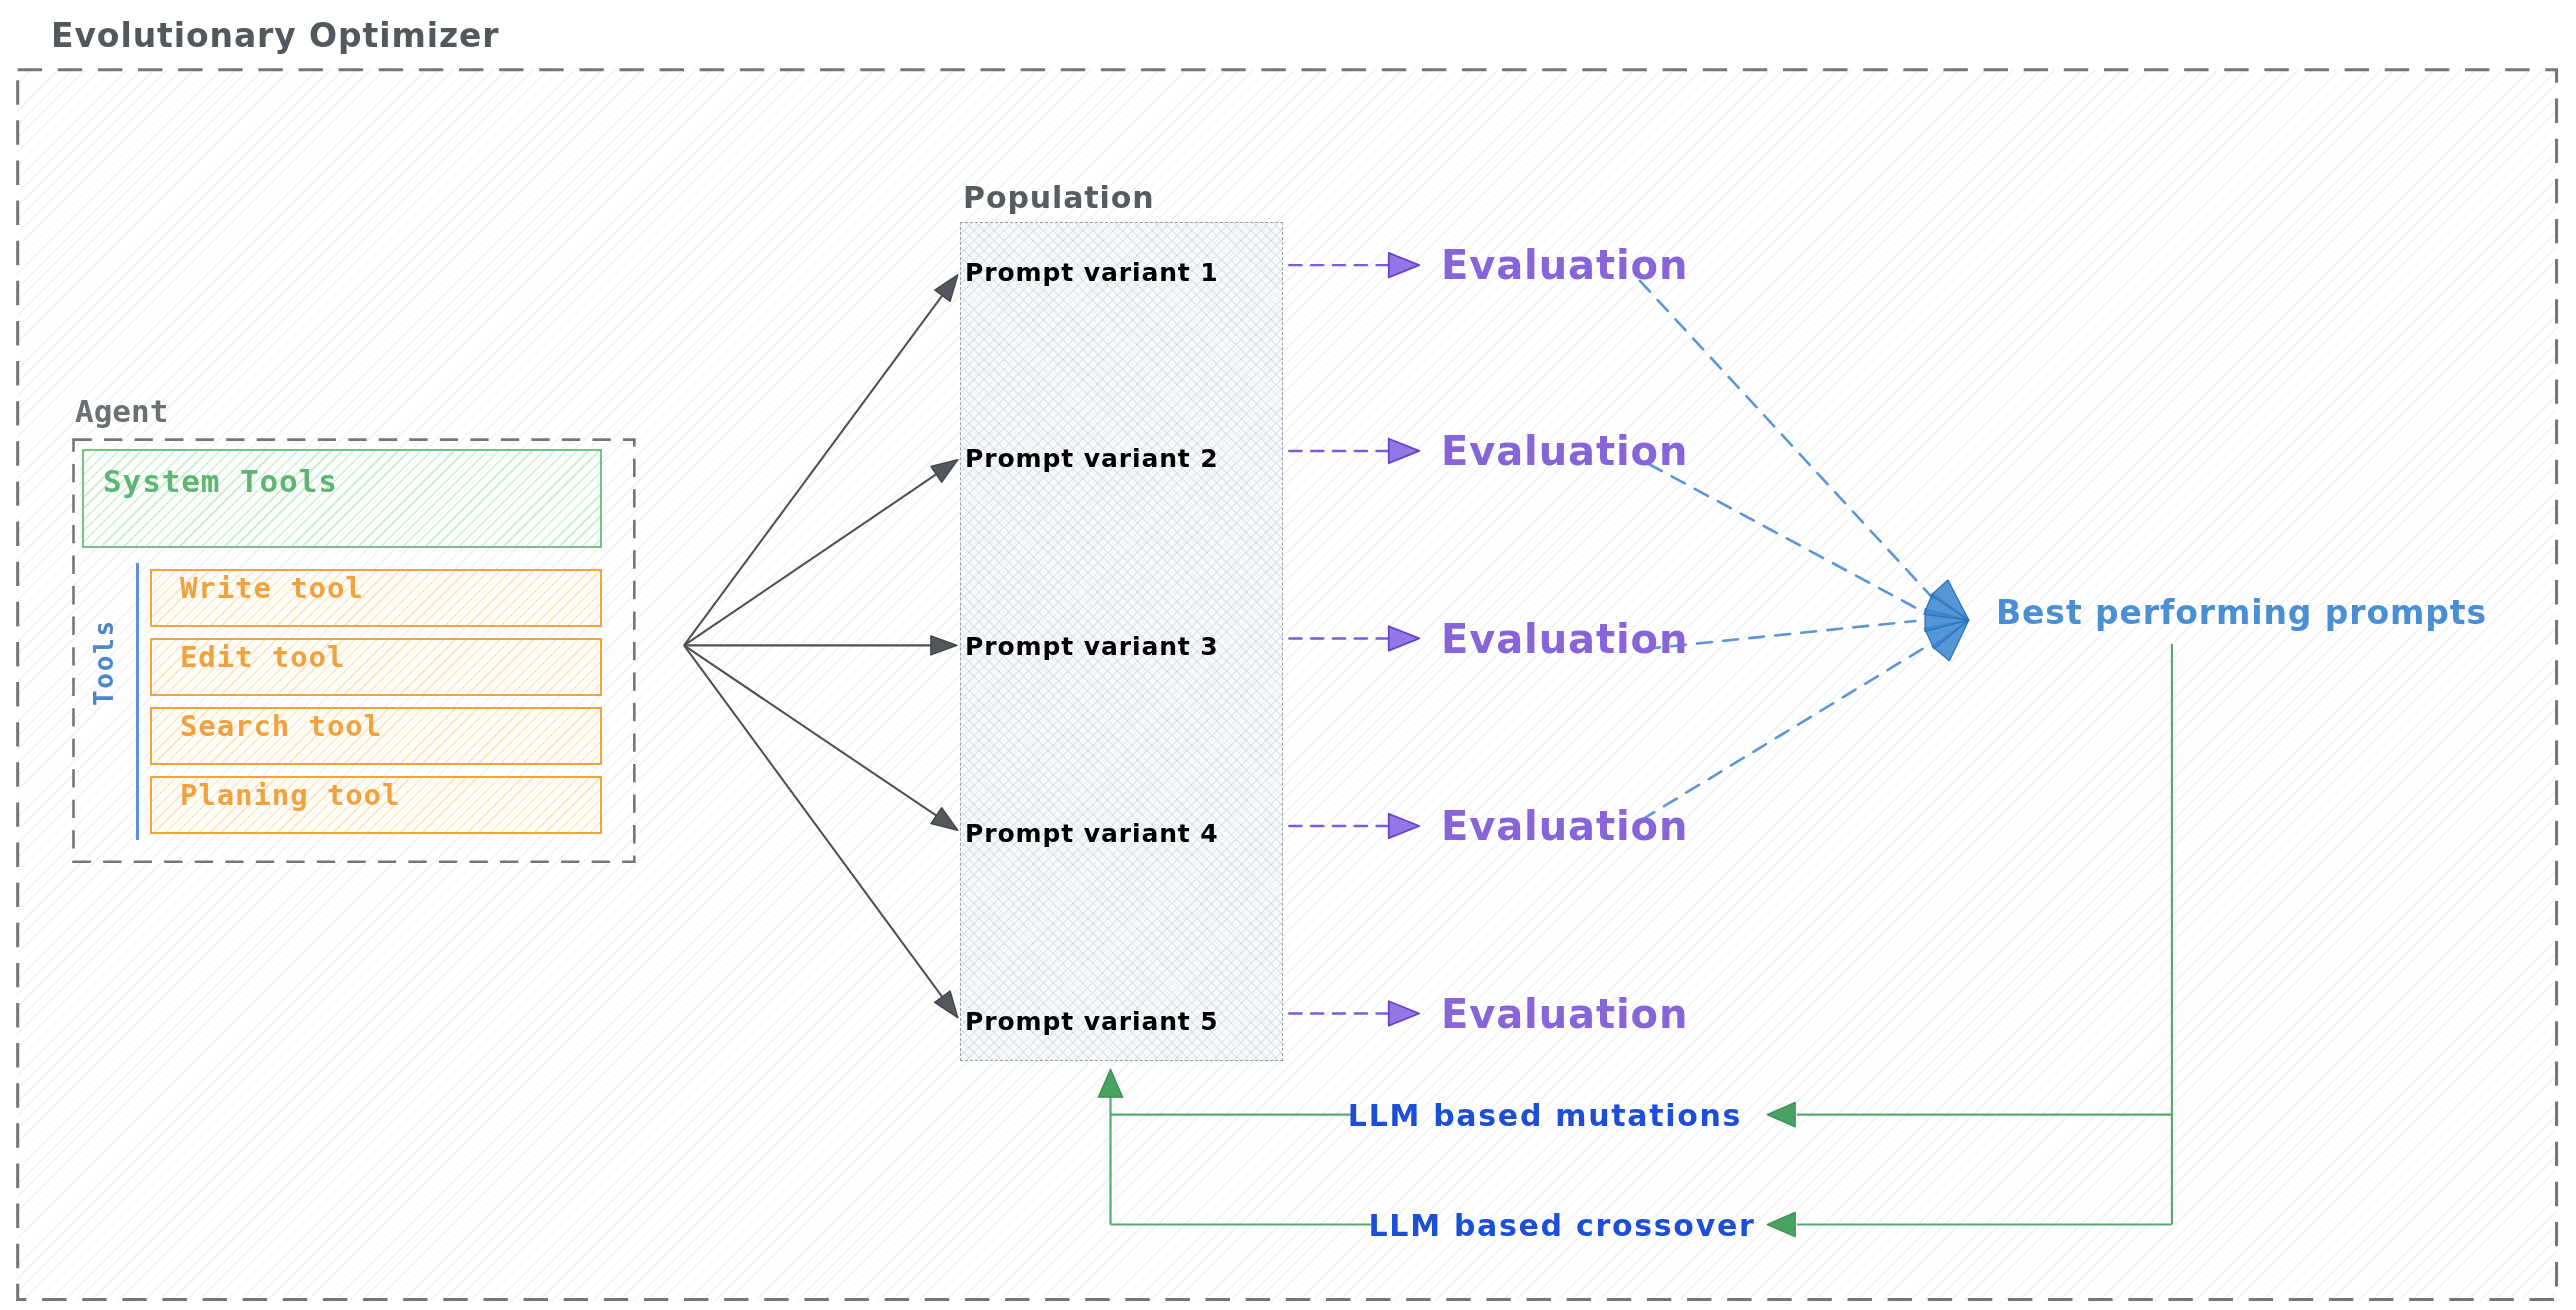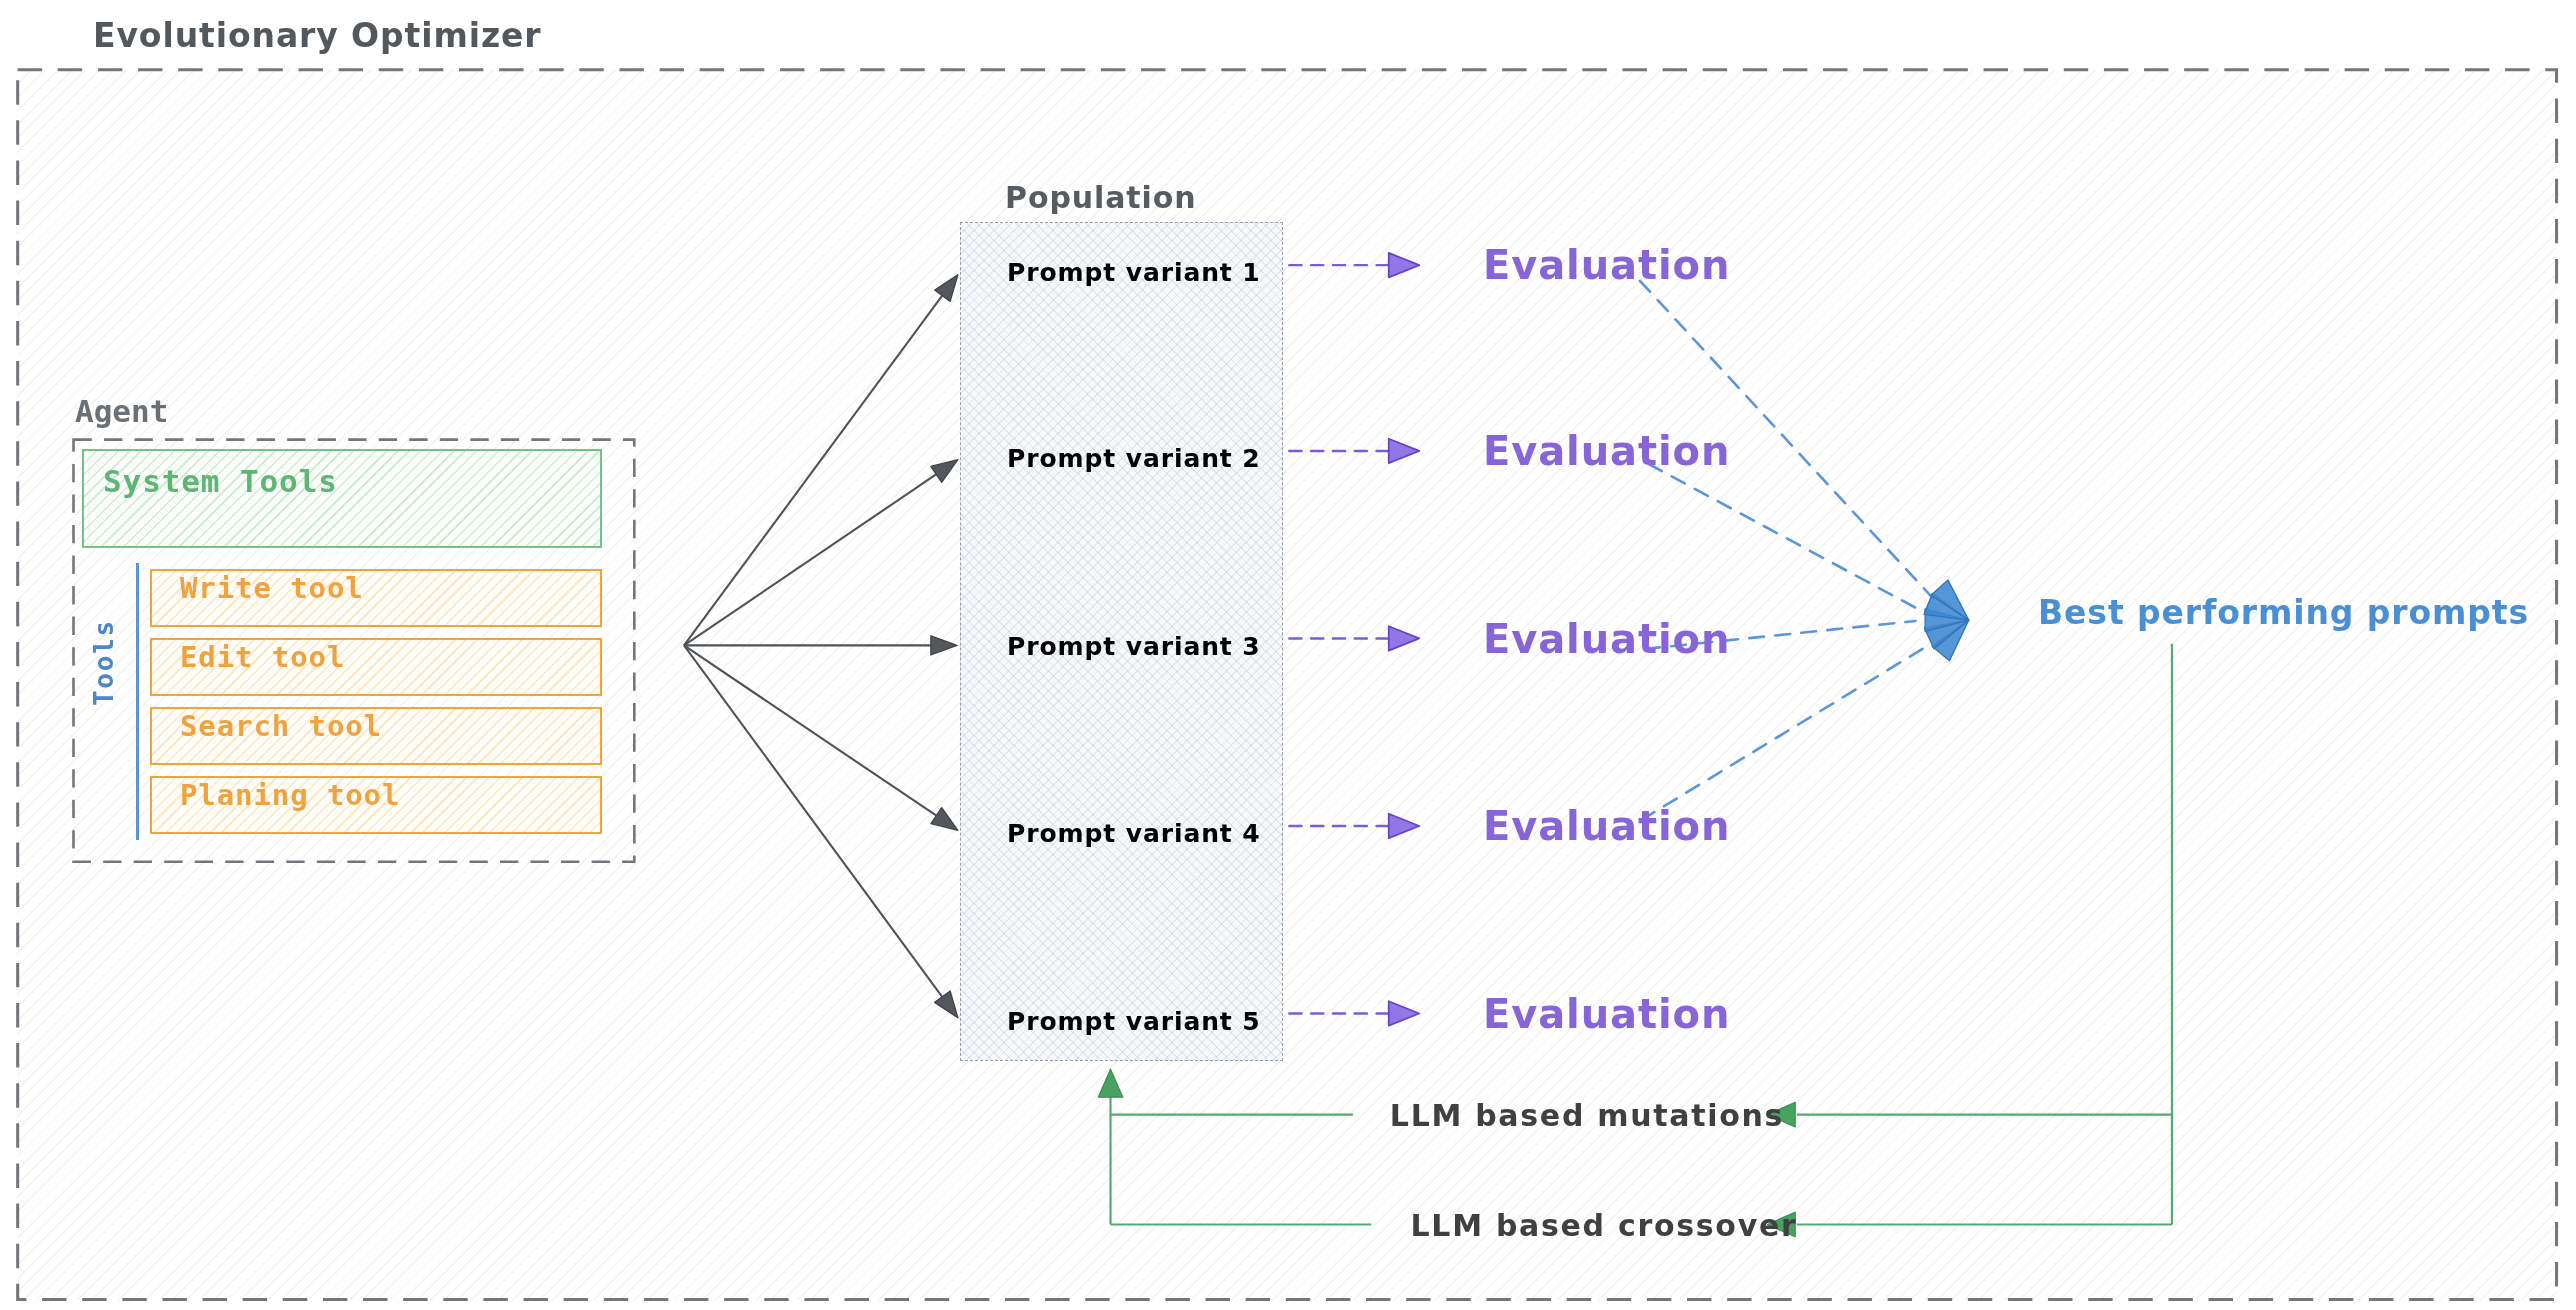--- a/index.html
+++ b/index.html
@@ -22,29 +22,29 @@
     font-size:31px;color:#5fb573;letter-spacing:0.9px;white-space:nowrap;}
   .tool-box{left:150px;width:452px;height:58px;box-sizing:border-box;
     border:2.2px solid #f1a33c;background-color:#fffdf8;
     background-image:repeating-linear-gradient(135deg, rgba(245,180,80,0.28) 0 1.7px, transparent 1.7px 7.9px);
     display:flex;align-items:flex-start;padding-left:28px;}
   .tool-label{font-family:"DejaVu Sans Mono",monospace;font-weight:700;font-size:29px;
     color:#efa23e;letter-spacing:0.9px;white-space:nowrap;}
   .tools-line{left:136px;top:563px;width:2.6px;height:277px;background:#5c92d6;}
   .tools-label{left:89px;top:605px;height:101px;writing-mode:vertical-rl;transform:rotate(180deg);
     font-family:"DejaVu Sans Mono",monospace;font-weight:700;font-size:26px;color:#4c87ca;letter-spacing:1.7px;}
-  .hand{font-family:"DejaVu Sans",sans-serif;font-weight:600;white-space:nowrap;margin-left:42px;}
+  .hand{font-family:"DejaVu Sans",sans-serif;font-weight:600;white-space:nowrap;}
   .mono{font-family:"DejaVu Sans Mono",monospace;font-weight:700;white-space:nowrap;}
   .title{left:51px;top:15.7px;font-size:33px;color:#53585d;letter-spacing:0.9px;}
   .agent-label{left:75px;top:393px;font-size:31px;color:#6b7075;}
   .pop-label{left:963px;top:180px;font-size:30px;color:#575c61;letter-spacing:0.9px;}
   .variant{left:965px;font-size:25px;color:#000000;letter-spacing:0.9px;transform:translateY(-50%);}
   .eval{left:1441px;font-size:40px;color:#8765d8;letter-spacing:0.9px;transform:translateY(-50%);}
   .best{left:1996px;top:612px;font-size:33px;color:#4a8fd3;letter-spacing:0.9px;transform:translateY(-50%);}
-  .loop-label{font-size:30px;color:#404040;letter-spacing:1.7px;transform:translate(-50%,-50%);}
+  .loop-label{font-size:30px;color:#1d4ed8;letter-spacing:1.7px;transform:translate(-50%,-50%);}
   svg.connectors{left:0;top:0;width:2576px;height:1310px;}
 </style>
 </head>
 <body>
 
 <div id="canvas">
 
   <div class="abs canvas-bg"></div>
   <div class="abs population-box"></div>
   <div class="abs sp-box">

